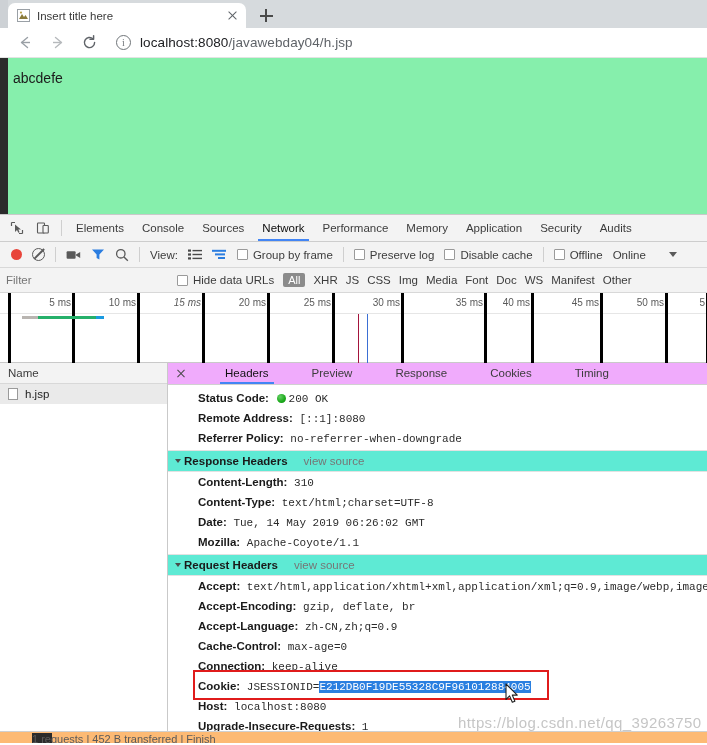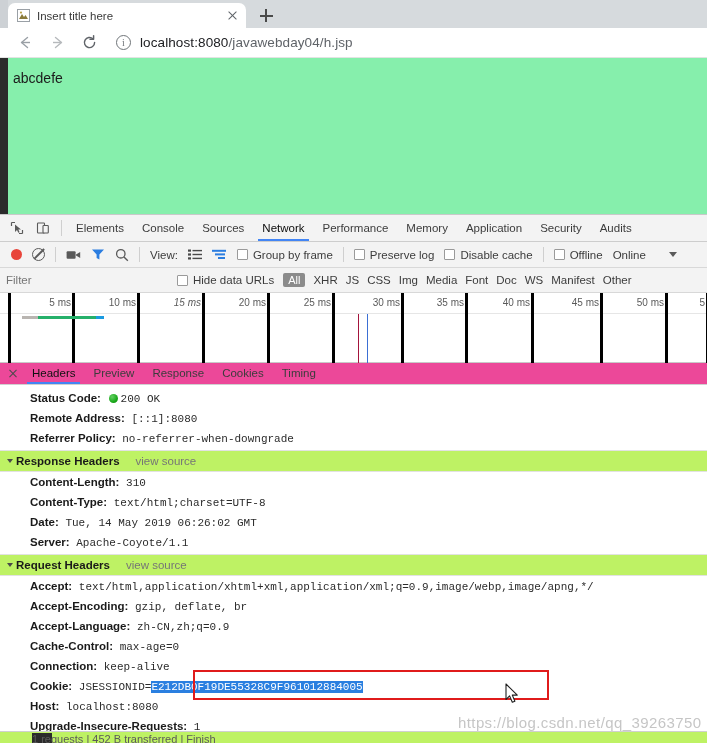--- a/index.html
+++ b/index.html
@@ -152,22 +152,22 @@
   .rl-row {
     height: 20px; display:flex; align-items:center; font-size: 11.5px; color:#222;
     padding-left: 8px; background:#eaeaea;
   }
   .file-ic {
     width: 10px; height: 12px; border: 1px solid #9a9a9a; background:#fff; margin-right:7px; flex:0 0 10px;
   }
 
   .req-detail { flex: 1 1 auto; position: relative; overflow: hidden; background: #fff; }
   .rd-tabs {
-    height: 22px; background: #ec4899; border-bottom: 1px solid #d0d0d0;
-    display: flex; align-items: center; padding-left: 3px;
+    height: 22px; background: #f0abfc; border-bottom: 1px solid #d0d0d0;
+    display: flex; align-items: center; padding-left: 3px; gap: 25px;
   }
   .rd-close { width: 20px; height: 20px; position: relative; }
   .rd-close::before, .rd-close::after {
     content:""; position:absolute; left:5px; top:9.5px; width:10px; height:1px; background:#4a4a4a;
   }
   .rd-close::before { transform: rotate(45deg); }
   .rd-close::after { transform: rotate(-45deg); }
   .rd-tab {
     padding: 0 9px; height: 21px; line-height:21px; font-size: 11.5px; color:#3c3c3c; position: relative;
   }
@@ -181,21 +181,21 @@
     padding: 2.5px 0 2.5px 22px; line-height: 14px; white-space: nowrap;
     font-family: "Liberation Mono", monospace; font-size: 11px; color: #2b2b2b;
   }
   .hdr-line b {
     font-family: "Liberation Sans", sans-serif; font-weight: bold;
     font-size: 11.5px; color: #1a1a1a; padding-left: 8px;
   }
   .sect {
     display:flex; align-items:center; padding: 4px 0 4px 8px;
     border-top: 1px solid #e2e2e2; border-bottom: 1px solid #e2e2e2; margin-top: 2px;
-    background:#bef264;
+    background:#5eead4;
   }
   .sect .tri {
     width:0;height:0;border-left:4.5px solid #4a4a4a;border-top:3.5px solid transparent;
     border-bottom:3.5px solid transparent; margin-right:4px; transform: rotate(90deg);
   }
   .sect b { font-size: 11.5px; color:#1a1a1a; }
   .view-src { margin-left: 16px; font-size: 11.5px; color: #767676; }
   .status-dot {
     display:inline-block; width:9px; height:9px; border-radius:50%;
     background: radial-gradient(circle at 35% 32%, #63d063 0%, #1aa81a 60%, #0d8a0d 100%);
@@ -207,21 +207,21 @@
     position: absolute; left: 193px; top: 670px; width: 356px; height: 30px;
     border: 2px solid #e01b1b; pointer-events: none; z-index: 30;
   }
   .cursor { position:absolute; left: 505px; top: 683px; z-index: 31; }
   .watermark {
     position: absolute; left: 458px; top: 714px; font-size: 15px;
     color: rgba(150,150,150,0.55); letter-spacing: 0.4px; z-index: 25; white-space: nowrap;
   }
   .statusbar {
     position:absolute; left:0; bottom:0; width:707px; height:12px;
-    background:#bef264; border-top:1px solid #d0d0d0; overflow:hidden;
+    background:#fdba74; border-top:1px solid #d0d0d0; overflow:hidden;
   }
   .statusbar span {
     font-size: 11px; color:#5a5a5a; position:absolute; left: 32px; top: 1px; white-space: nowrap;
   }
   .sb-dark { position:absolute; left:0; top:0; width:20px; height:12px; background:#2b2b2b; }
 </style>
 </head>
 <body>
 
 <div class="app">
@@ -403,21 +403,21 @@
           </div>
         <div class="ov-tick" style="left:267px;">
             <span>20 ms</span>
           </div>
         <div class="ov-tick" style="left:332px;">
             <span>25 ms</span>
           </div>
         <div class="ov-tick" style="left:401px;">
             <span>30 ms</span>
           </div>
-        <div class="ov-tick" style="left:465px;">
+        <div class="ov-tick" style="left:484px;">
             <span>35 ms</span>
           </div>
         <div class="ov-tick" style="left:531px;">
             <span>40 ms</span>
           </div>
         <div class="ov-tick" style="left:600px;">
             <span>45 ms</span>
           </div>
         <div class="ov-tick" style="left:665px;">
             <span>50 ms</span>
@@ -430,20 +430,27 @@
         <span class="seg" style="left:0;width:16px;background:#b9b5b1;"></span>
         <span class="seg" style="left:16px;width:58px;background:#25b06a;"></span>
         <span class="seg" style="left:74px;width:8px;background:#1a9ae0;"></span>
       </div>
       <div class="ov-line" style="left:358px;background:#a4143c;"></div>
       <div class="ov-line" style="left:367px;background:#3b6fd4;"></div>
     </div>
 
     <div class="req-split">
 
+      <div class="req-list">
+        <div class="rl-head">Name</div>
+        <div class="rl-row">
+          <span class="file-ic"></span>
+          <span>h.jsp</span>
+        </div>
+      </div>
 
       <div class="req-detail">
         <div class="rd-tabs">
           <div class="rd-close"></div>
           <div class="rd-tab active">Headers</div>
           <div class="rd-tab">Preview</div>
           <div class="rd-tab">Response</div>
           <div class="rd-tab">Cookies</div>
           <div class="rd-tab">Timing</div>
         </div>
@@ -475,21 +482,21 @@
           </div>
           <div class="hdr-line">
             <b>Content-Type:</b>
             <span>text/html;charset=UTF-8</span>
           </div>
           <div class="hdr-line">
             <b>Date:</b>
             <span>Tue, 14 May 2019 06:26:02 GMT</span>
           </div>
           <div class="hdr-line">
-            <b>Server:</b>
+            <b>Mozilla:</b>
             <span>Apache-Coyote/1.1</span>
           </div>
 
           <div class="sect">
             <span class="tri"></span>
             <b>Request Headers</b>
             <span class="view-src">view source</span>
           </div>
 
           <div class="hdr-line">

